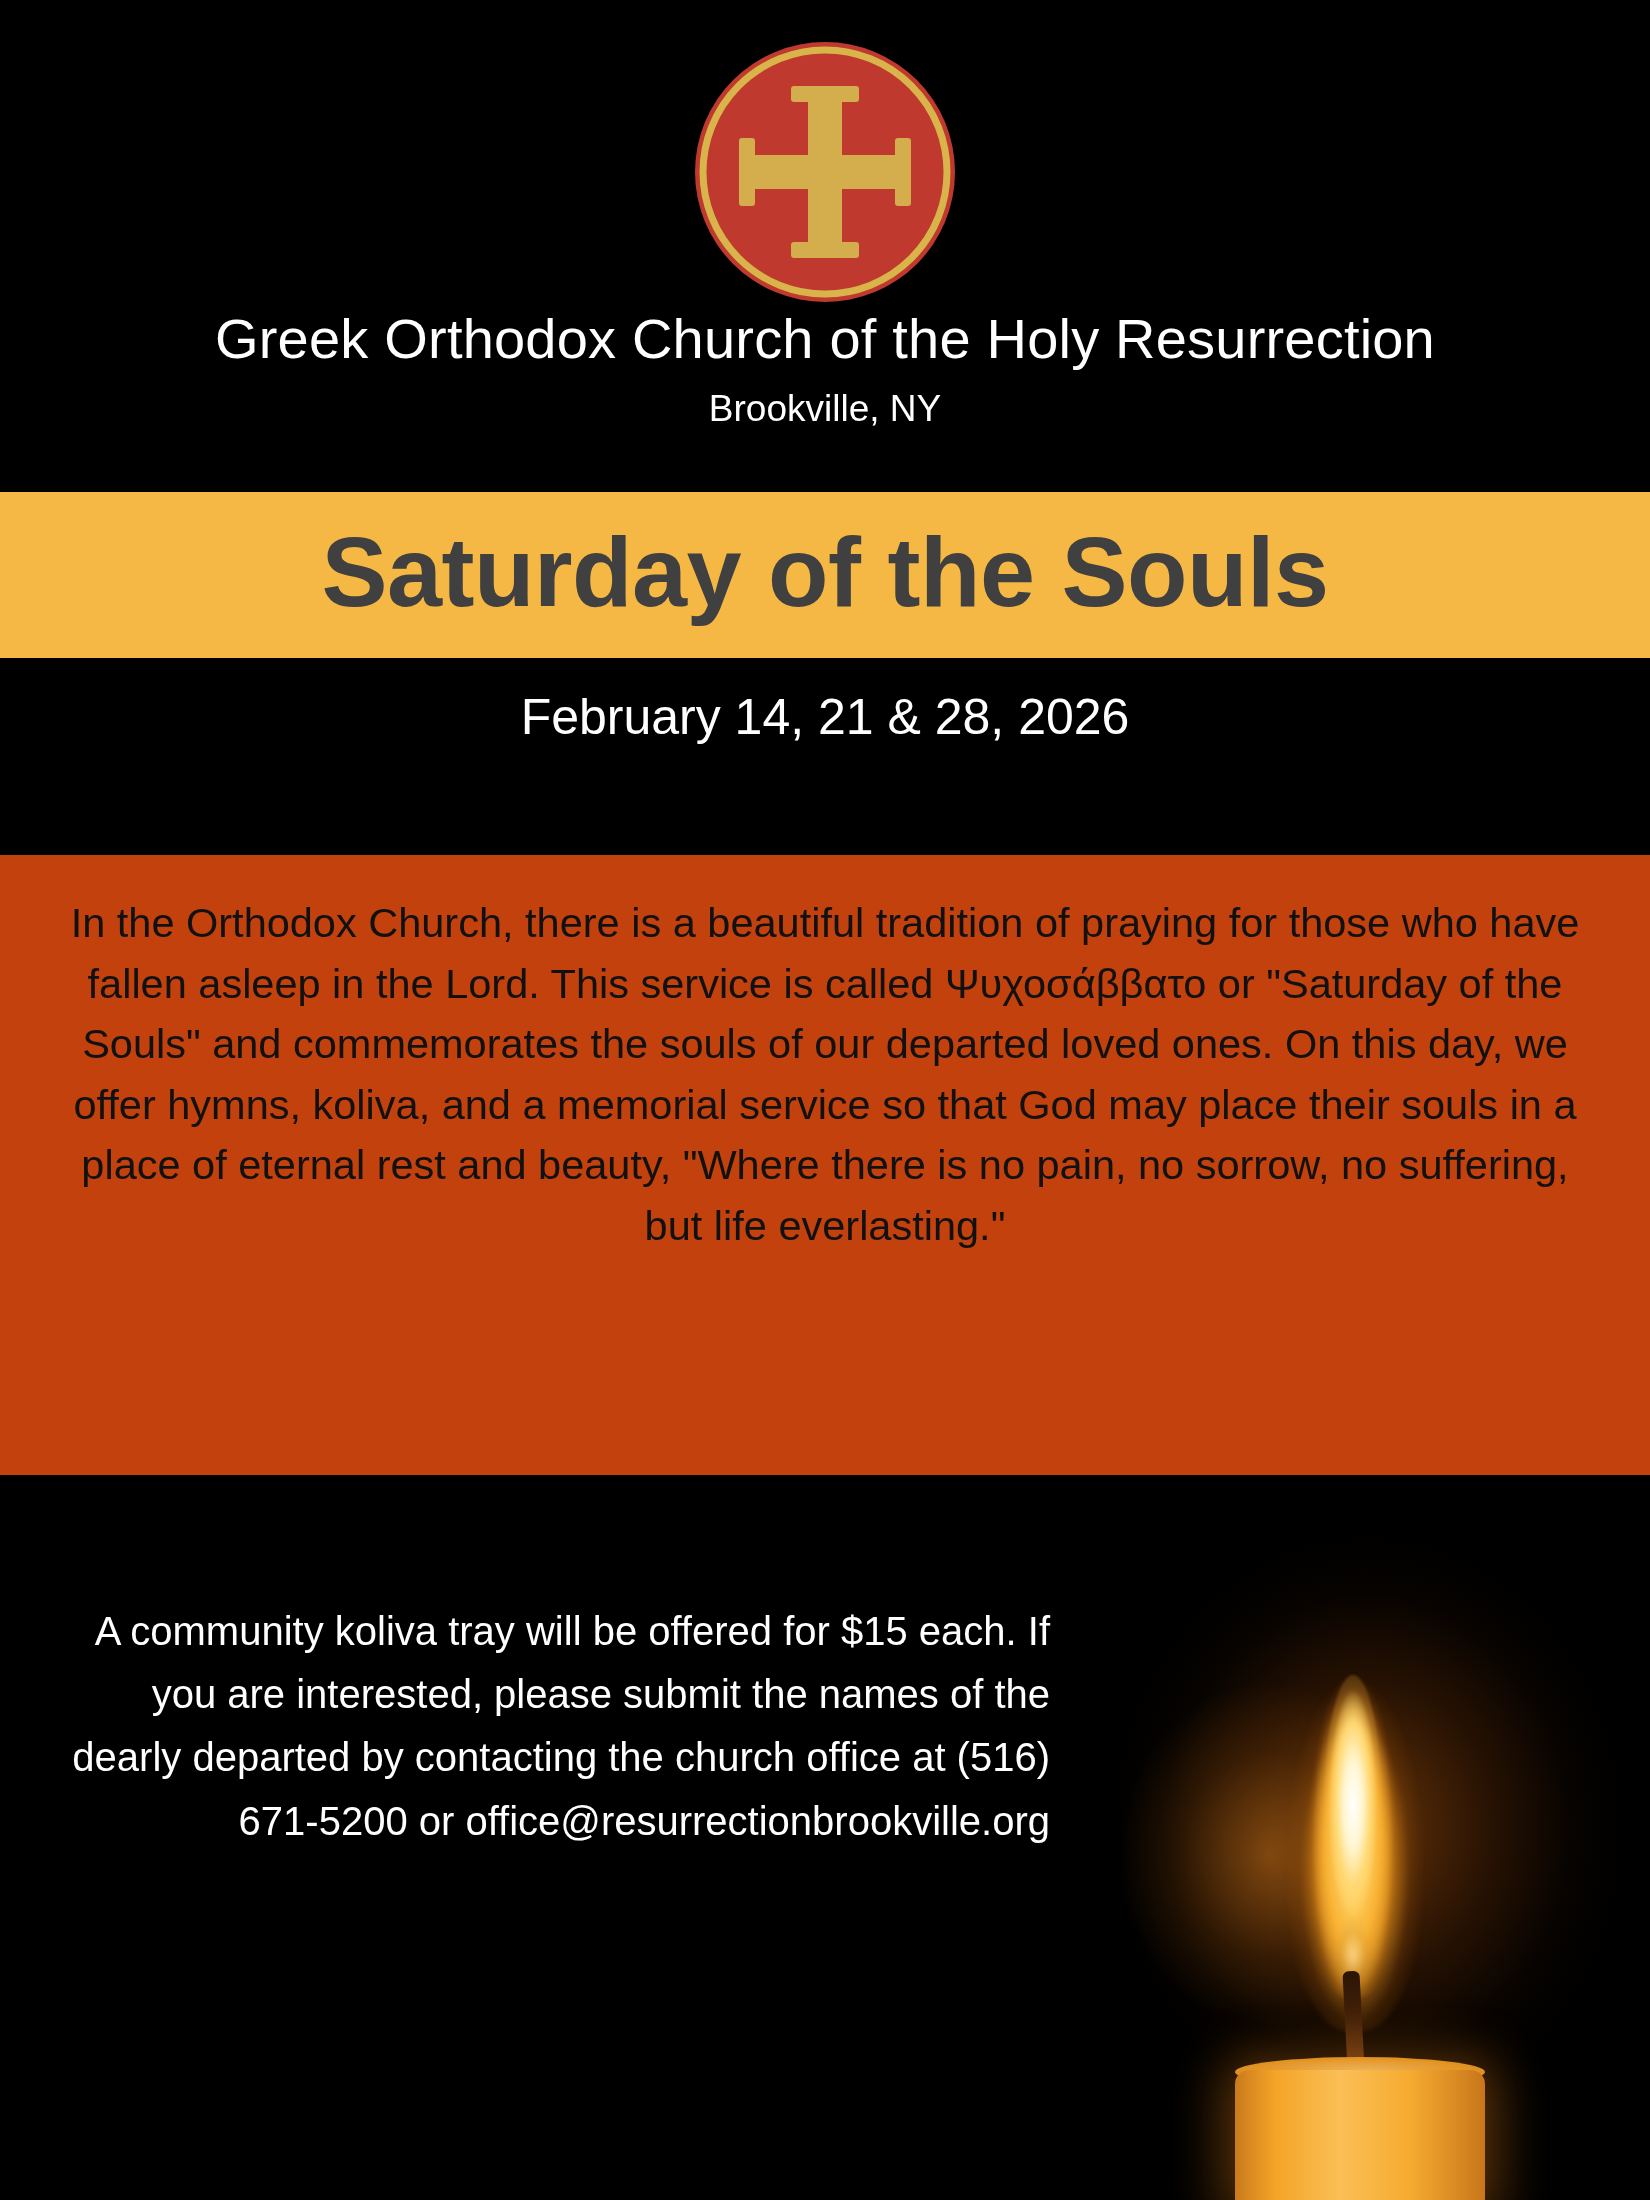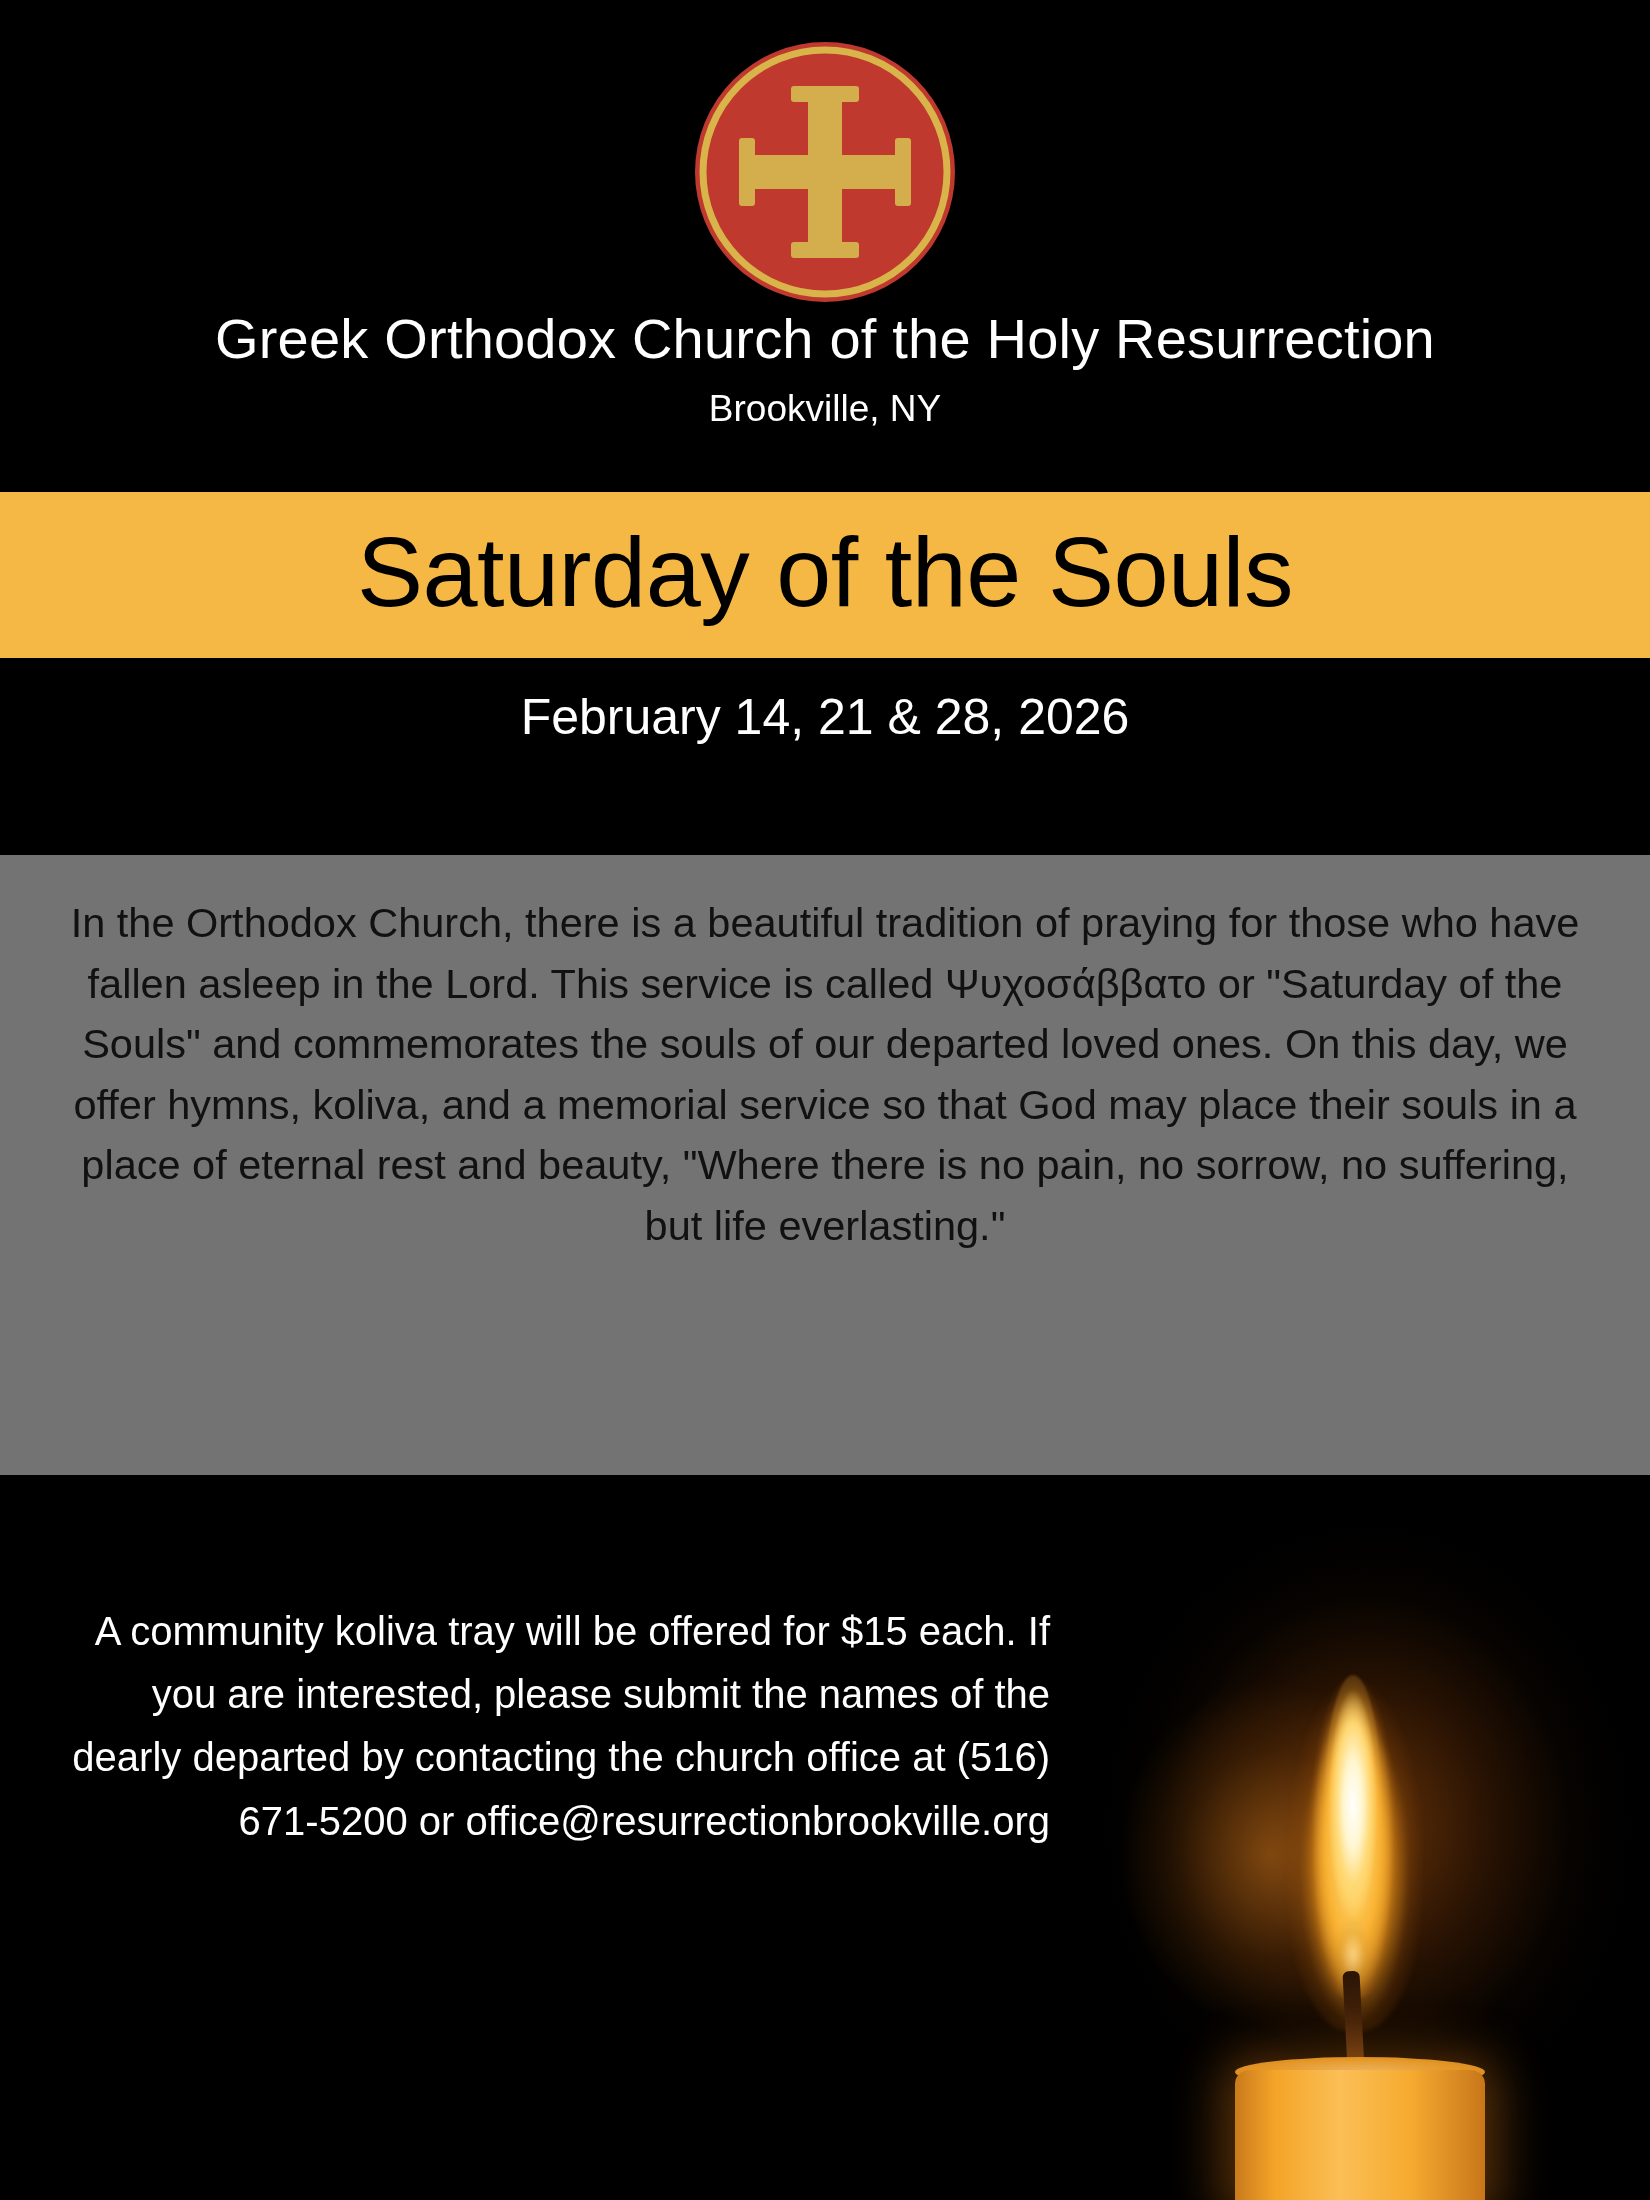--- a/index.html
+++ b/index.html
@@ -65,23 +65,23 @@
     top: 492px;
     left: 0;
     width: 100%;
     height: 166px;
     background: #f6b844;
     display: flex;
     align-items: center;
     justify-content: center;
   }
   .title-text {
-    color: #000000;
+    color: #404040;
     font-size: 99px;
-    font-weight: 400;
+    font-weight: 700;
     line-height: 1;
     letter-spacing: -0.5px;
     padding-bottom: 8px;
   }
 
   
   .dates {
     position: absolute;
     top: 690px;
     left: 0;
@@ -93,21 +93,21 @@
     line-height: 1.1;
   }
 
   
   .body-panel {
     position: absolute;
     top: 855px;
     left: 0;
     width: 100%;
     height: 696px;
-    background: #737373;
+    background: #c2410c;
     box-sizing: border-box;
     padding: 38px 62px 0 62px;
   }
   .body-text {
     color: #111111;
     font-size: 41.5px;
     line-height: 1.46;
     text-align: center;
     font-weight: 400;
   }

